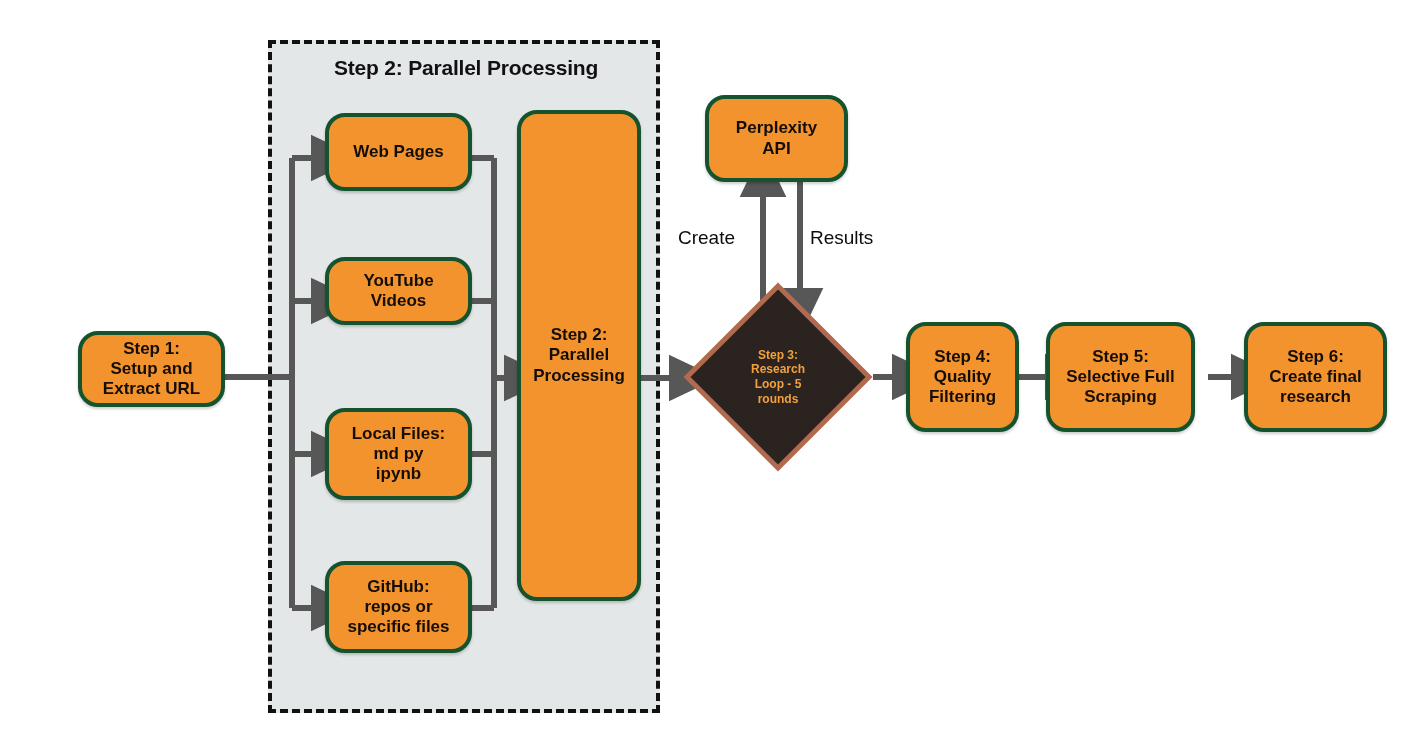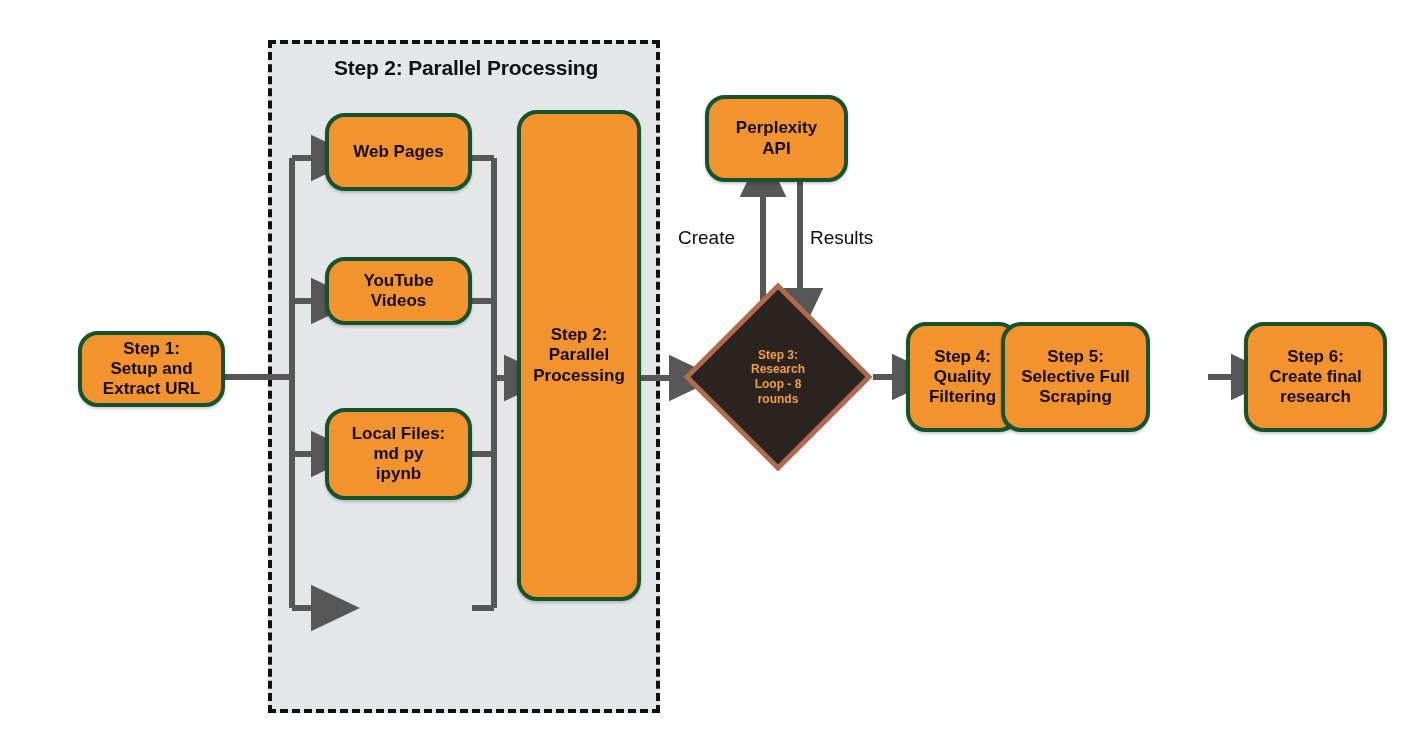--- a/index.html
+++ b/index.html
@@ -171,20 +171,27 @@
   </div>
 
   <div class="node" style="left:297px; top:408px; width:147px; height:92px;">
     <span>
       <span>Local Files:</span>
       <span>md py</span>
       <span>ipynb</span>
     </span>
   </div>
 
+  <div class="node" style="left:297px; top:561px; width:147px; height:92px;">
+    <span>
+      <span>GitHub:</span>
+      <span>repos or</span>
+      <span>specific files</span>
+    </span>
+  </div>
 
   <div class="node" style="left:489px; top:110px; width:124px; height:491px;">
     <span>
       <span>Step 2:</span>
       <span>Parallel</span>
       <span>Processing</span>
     </span>
   </div>
 
   <div class="node" style="left:677px; top:95px; width:143px; height:87px;">
@@ -195,35 +202,35 @@
   </div>
 
   <div class="diamond-wrap">
     <svg class="diamond-shape" viewBox="0 0 190 190">
       <polygon points="95,4 186,95 95,186 4,95" fill="#2a2320" stroke="#b06a4e" stroke-width="5"></polygon>
     </svg>
     <div class="diamond-label">
       <span>
         <span style="display:block">Step 3:</span>
         <span style="display:block">Research</span>
-        <span style="display:block">Loop - 8</span>
+        <span style="display:block">Loop - 5</span>
         <span style="display:block">rounds</span>
       </span>
     </div>
   </div>
 
   <div class="node" style="left:878px; top:322px; width:113px; height:110px;">
     <span>
       <span>Step 4:</span>
       <span>Quality</span>
       <span>Filtering</span>
     </span>
   </div>
 
-  <div class="node" style="left:973px; top:322px; width:149px; height:110px;">
+  <div class="node" style="left:1018px; top:322px; width:149px; height:110px;">
     <span>
       <span>Step 5:</span>
       <span>Selective Full</span>
       <span>Scraping</span>
     </span>
   </div>
 
   <div class="node" style="left:1216px; top:322px; width:143px; height:110px;">
     <span>
       <span>Step 6:</span>

